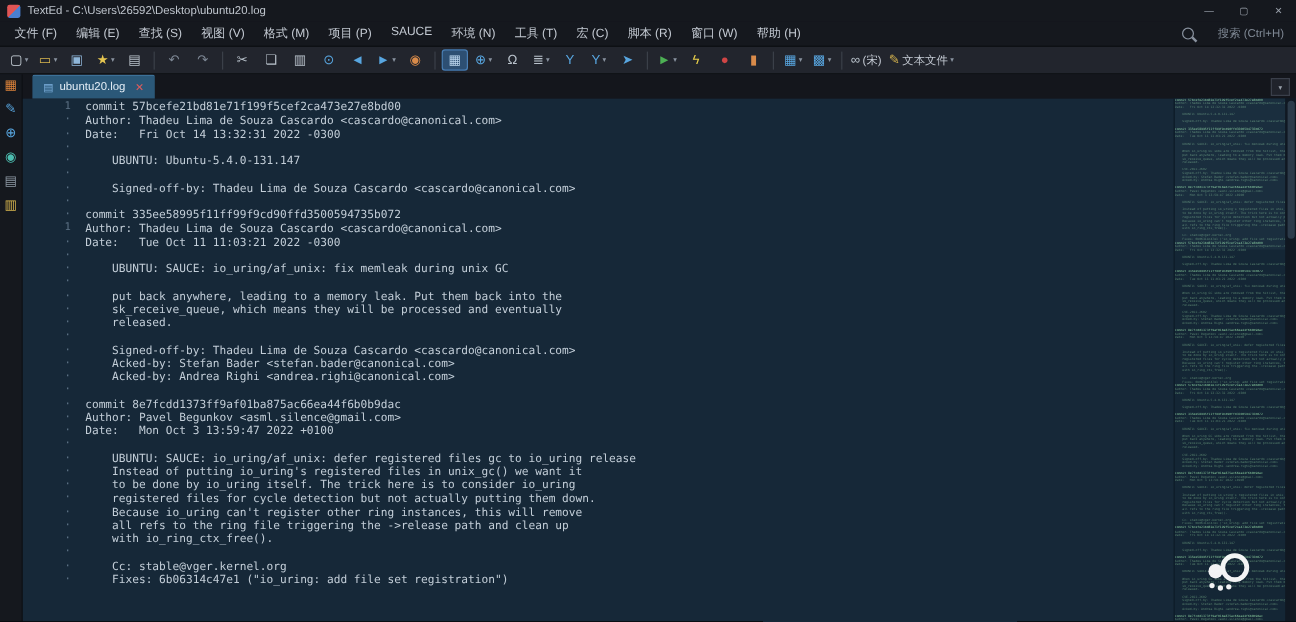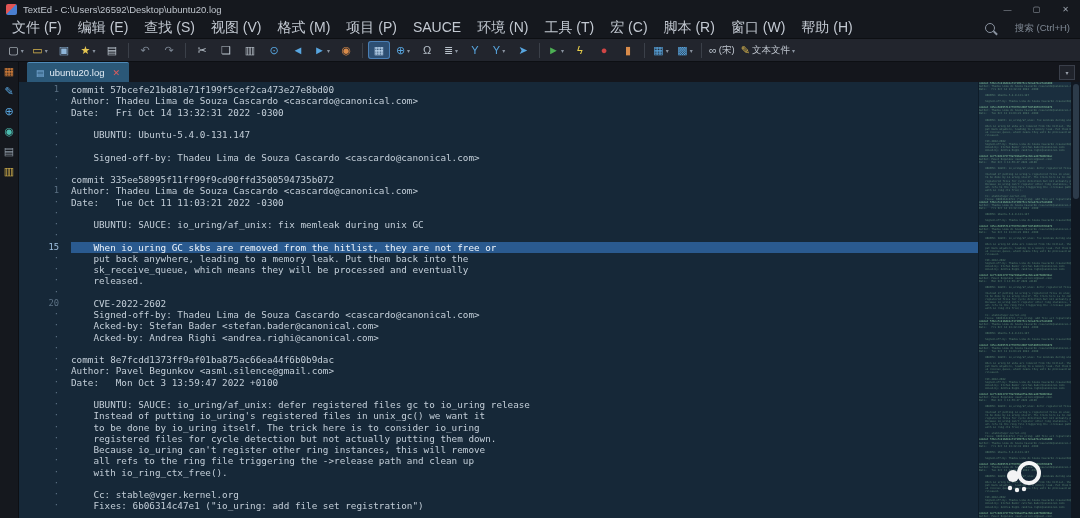--- a/index.html
+++ b/index.html
@@ -11,21 +11,21 @@
   .app-icon{width:11px;height:11px;border-radius:2px;flex:none;
     background:linear-gradient(135deg,#e05555 0 50%,#4a7fd0 50% 100%);margin-right:6px;}
   .title-text{font-size:9.5px;color:#bfc5cd;white-space:nowrap;}
   .win-controls{margin-left:auto;display:flex;}
   .win-btn{width:29px;height:18px;display:flex;align-items:center;justify-content:center;
     color:#9aa1ab;font-size:8px;}
 
   
   .menubar{height:20px;flex:none;display:flex;align-items:center;padding-left:4px;
     background:#15181e;border-bottom:1px solid #0d0f13;position:relative;}
-  .menu-item{font-size:14px;color:#c3c9d2;padding:0 8px;white-space:nowrap;}
+  .menu-item{font-size:10px;color:#c3c9d2;padding:0 8px;white-space:nowrap;}
   .menu-search{position:absolute;right:10px;top:0;height:20px;display:flex;align-items:center;gap:20px;}
   .mag{width:8px;height:8px;border:1.5px solid #8a93a0;border-radius:50%;position:relative;flex:none;}
   .mag::after{content:'';position:absolute;width:5px;height:1.5px;background:#8a93a0;
     transform:rotate(45deg);right:-4px;bottom:-1px;}
   .search-hint{font-size:9.5px;color:#7f8894;white-space:nowrap;}
 
   
   .toolbar{height:22px;flex:none;display:flex;align-items:center;padding:0 4px;
     background:#22252d;border-bottom:1px solid #0d0f13;}
   .tb-btn{height:18px;min-width:18px;display:inline-flex;align-items:center;justify-content:center;
@@ -254,26 +254,24 @@
             <div class="code-line"><span class="gutter">·</span><span class="code-text">    UBUNTU: Ubuntu-5.4.0-131.147</span></div>
             <div class="code-line"><span class="gutter">·</span><span class="code-text"></span></div>
             <div class="code-line"><span class="gutter">·</span><span class="code-text">    Signed-off-by: Thadeu Lima de Souza Cascardo &lt;cascardo@canonical.com&gt;</span></div>
             <div class="code-line"><span class="gutter">·</span><span class="code-text"></span></div>
             <div class="code-line"><span class="gutter">·</span><span class="code-text">commit 335ee58995f11ff99f9cd90ffd3500594735b072</span></div>
             <div class="code-line"><span class="gutter">1</span><span class="code-text">Author: Thadeu Lima de Souza Cascardo &lt;cascardo@canonical.com&gt;</span></div>
             <div class="code-line"><span class="gutter">·</span><span class="code-text">Date:   Tue Oct 11 11:03:21 2022 -0300</span></div>
             <div class="code-line"><span class="gutter">·</span><span class="code-text"></span></div>
             <div class="code-line"><span class="gutter">·</span><span class="code-text">    UBUNTU: SAUCE: io_uring/af_unix: fix memleak during unix GC</span></div>
             <div class="code-line"><span class="gutter">·</span><span class="code-text"></span></div>
-            <div class="code-line active"><span class="gutter">15</span><span class="code-text">    When io_uring GC skbs are removed from the hitlist, they are not free or</span></div>
             <div class="code-line"><span class="gutter">·</span><span class="code-text">    put back anywhere, leading to a memory leak. Put them back into the</span></div>
             <div class="code-line"><span class="gutter">·</span><span class="code-text">    sk_receive_queue, which means they will be processed and eventually</span></div>
             <div class="code-line"><span class="gutter">·</span><span class="code-text">    released.</span></div>
             <div class="code-line"><span class="gutter">·</span><span class="code-text"></span></div>
-            <div class="code-line"><span class="gutter">20</span><span class="code-text">    CVE-2022-2602</span></div>
             <div class="code-line"><span class="gutter">·</span><span class="code-text">    Signed-off-by: Thadeu Lima de Souza Cascardo &lt;cascardo@canonical.com&gt;</span></div>
             <div class="code-line"><span class="gutter">·</span><span class="code-text">    Acked-by: Stefan Bader &lt;stefan.bader@canonical.com&gt;</span></div>
             <div class="code-line"><span class="gutter">·</span><span class="code-text">    Acked-by: Andrea Righi &lt;andrea.righi@canonical.com&gt;</span></div>
             <div class="code-line"><span class="gutter">·</span><span class="code-text"></span></div>
             <div class="code-line"><span class="gutter">·</span><span class="code-text">commit 8e7fcdd1373ff9af01ba875ac66ea44f6b0b9dac</span></div>
             <div class="code-line"><span class="gutter">·</span><span class="code-text">Author: Pavel Begunkov &lt;asml.silence@gmail.com&gt;</span></div>
             <div class="code-line"><span class="gutter">·</span><span class="code-text">Date:   Mon Oct 3 13:59:47 2022 +0100</span></div>
             <div class="code-line"><span class="gutter">·</span><span class="code-text"></span></div>
             <div class="code-line"><span class="gutter">·</span><span class="code-text">    UBUNTU: SAUCE: io_uring/af_unix: defer registered files gc to io_uring release</span></div>
             <div class="code-line"><span class="gutter">·</span><span class="code-text">    Instead of putting io_uring's registered files in unix_gc() we want it</span></div>

